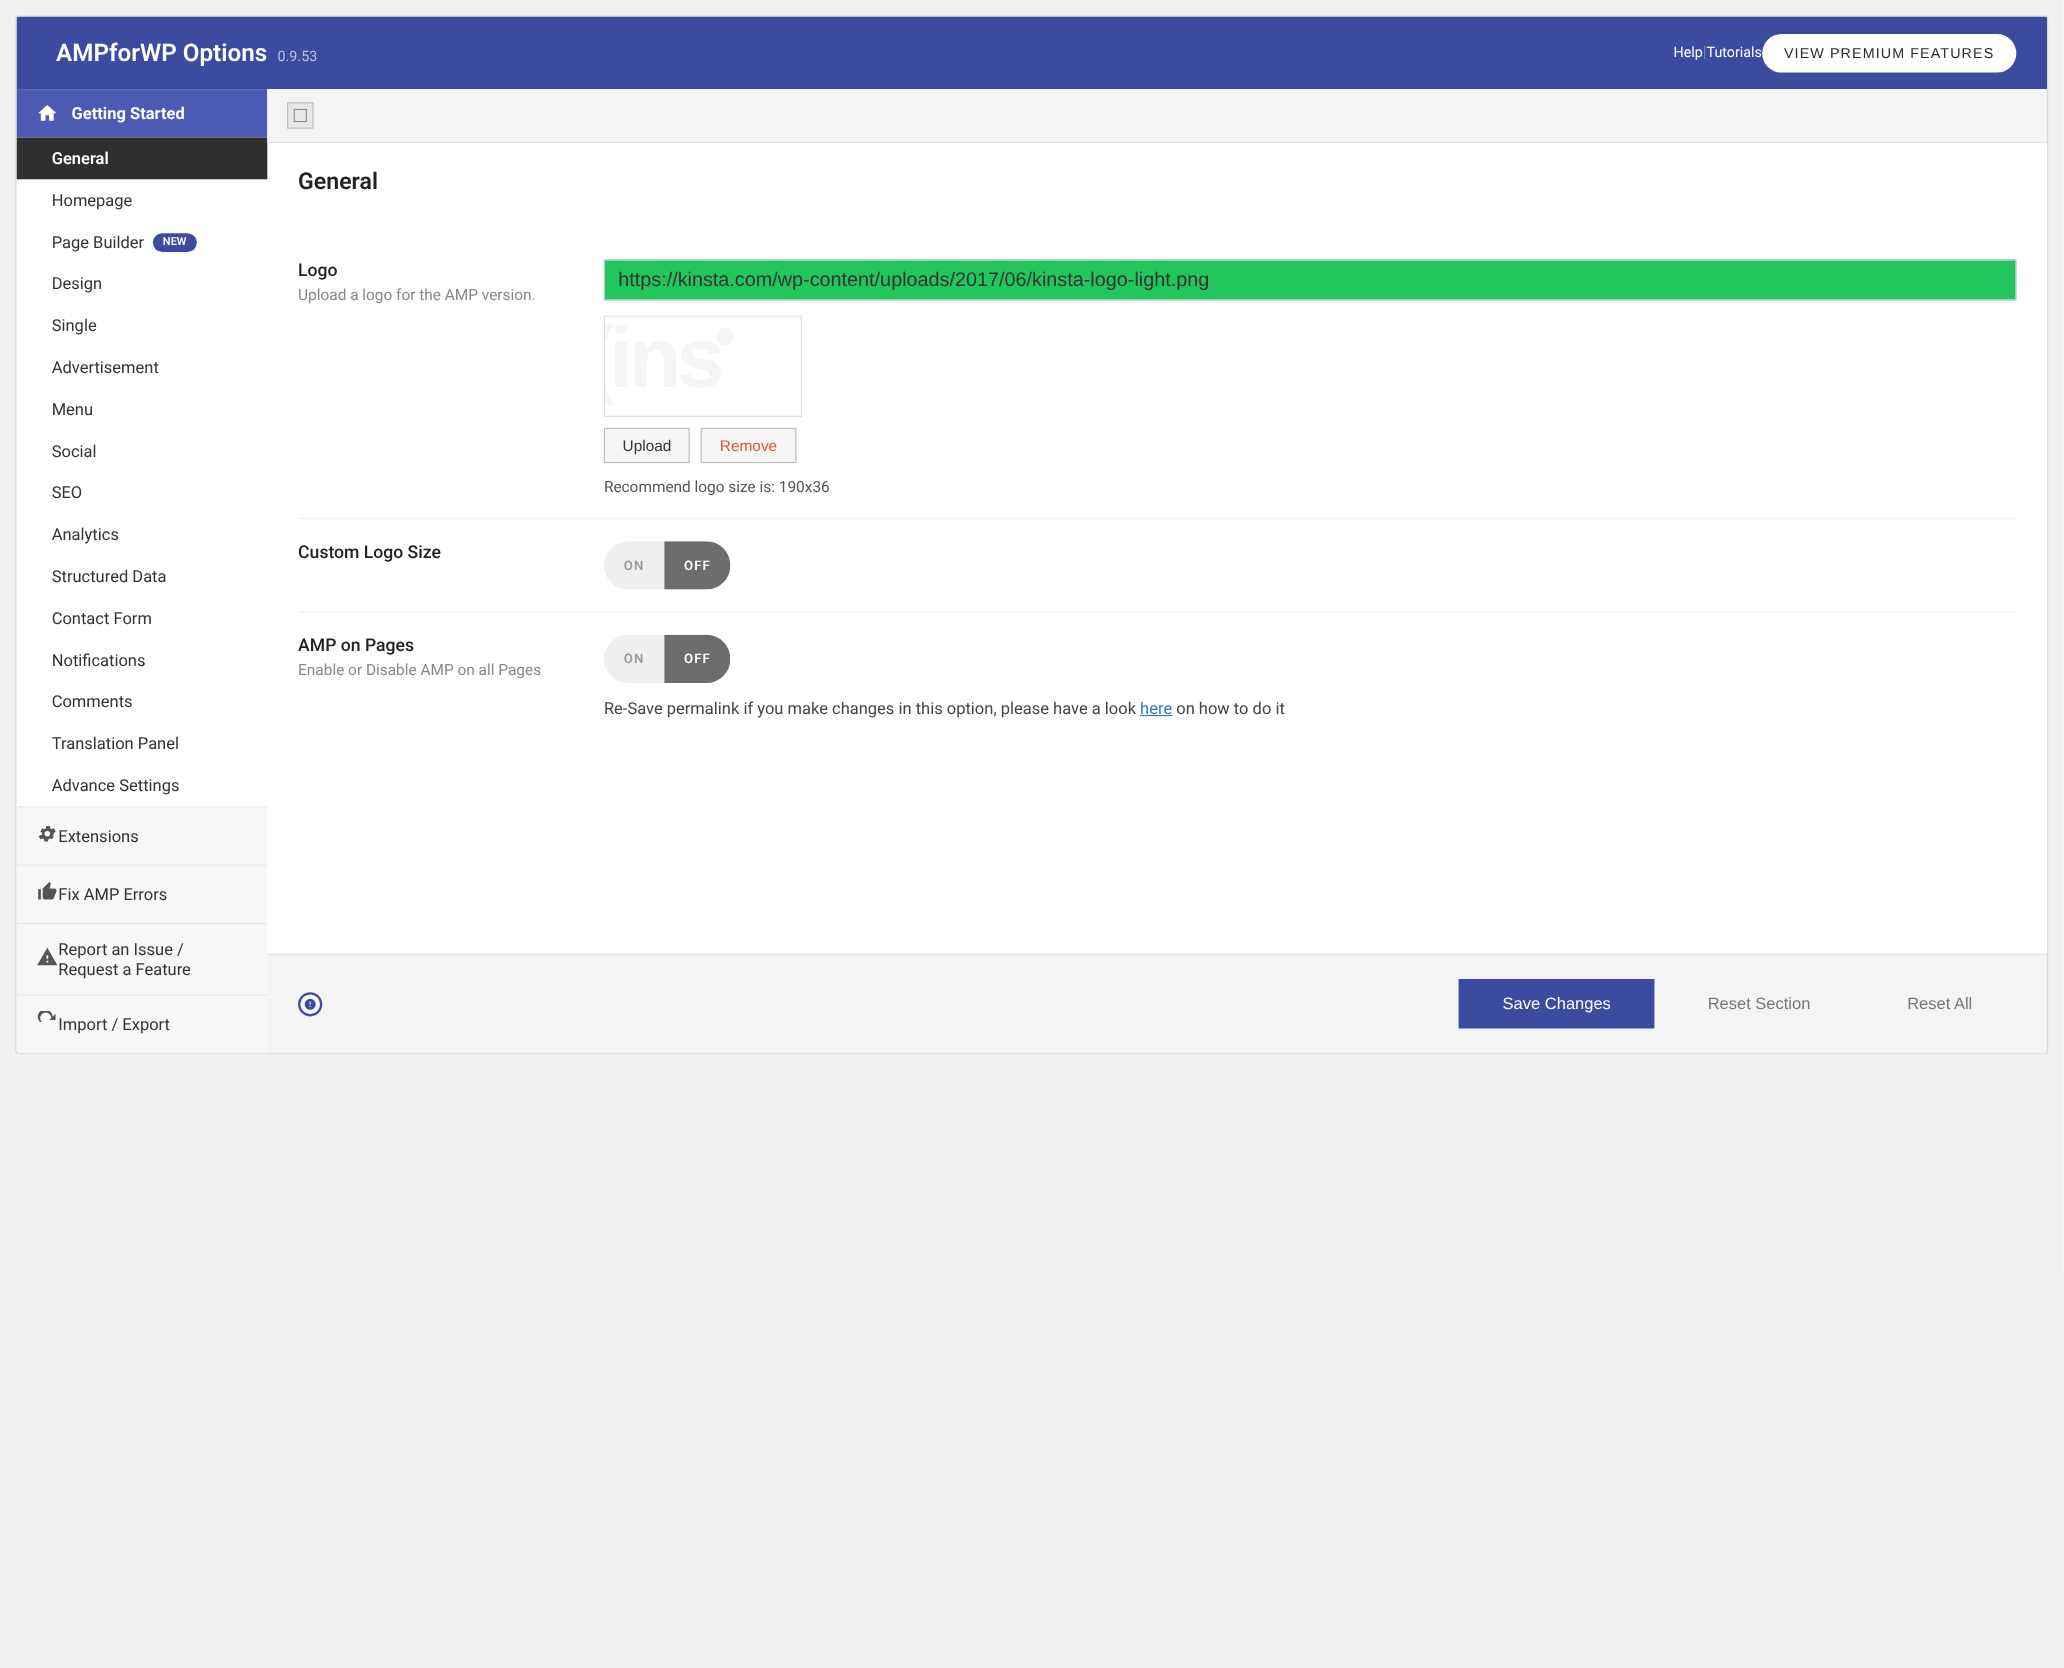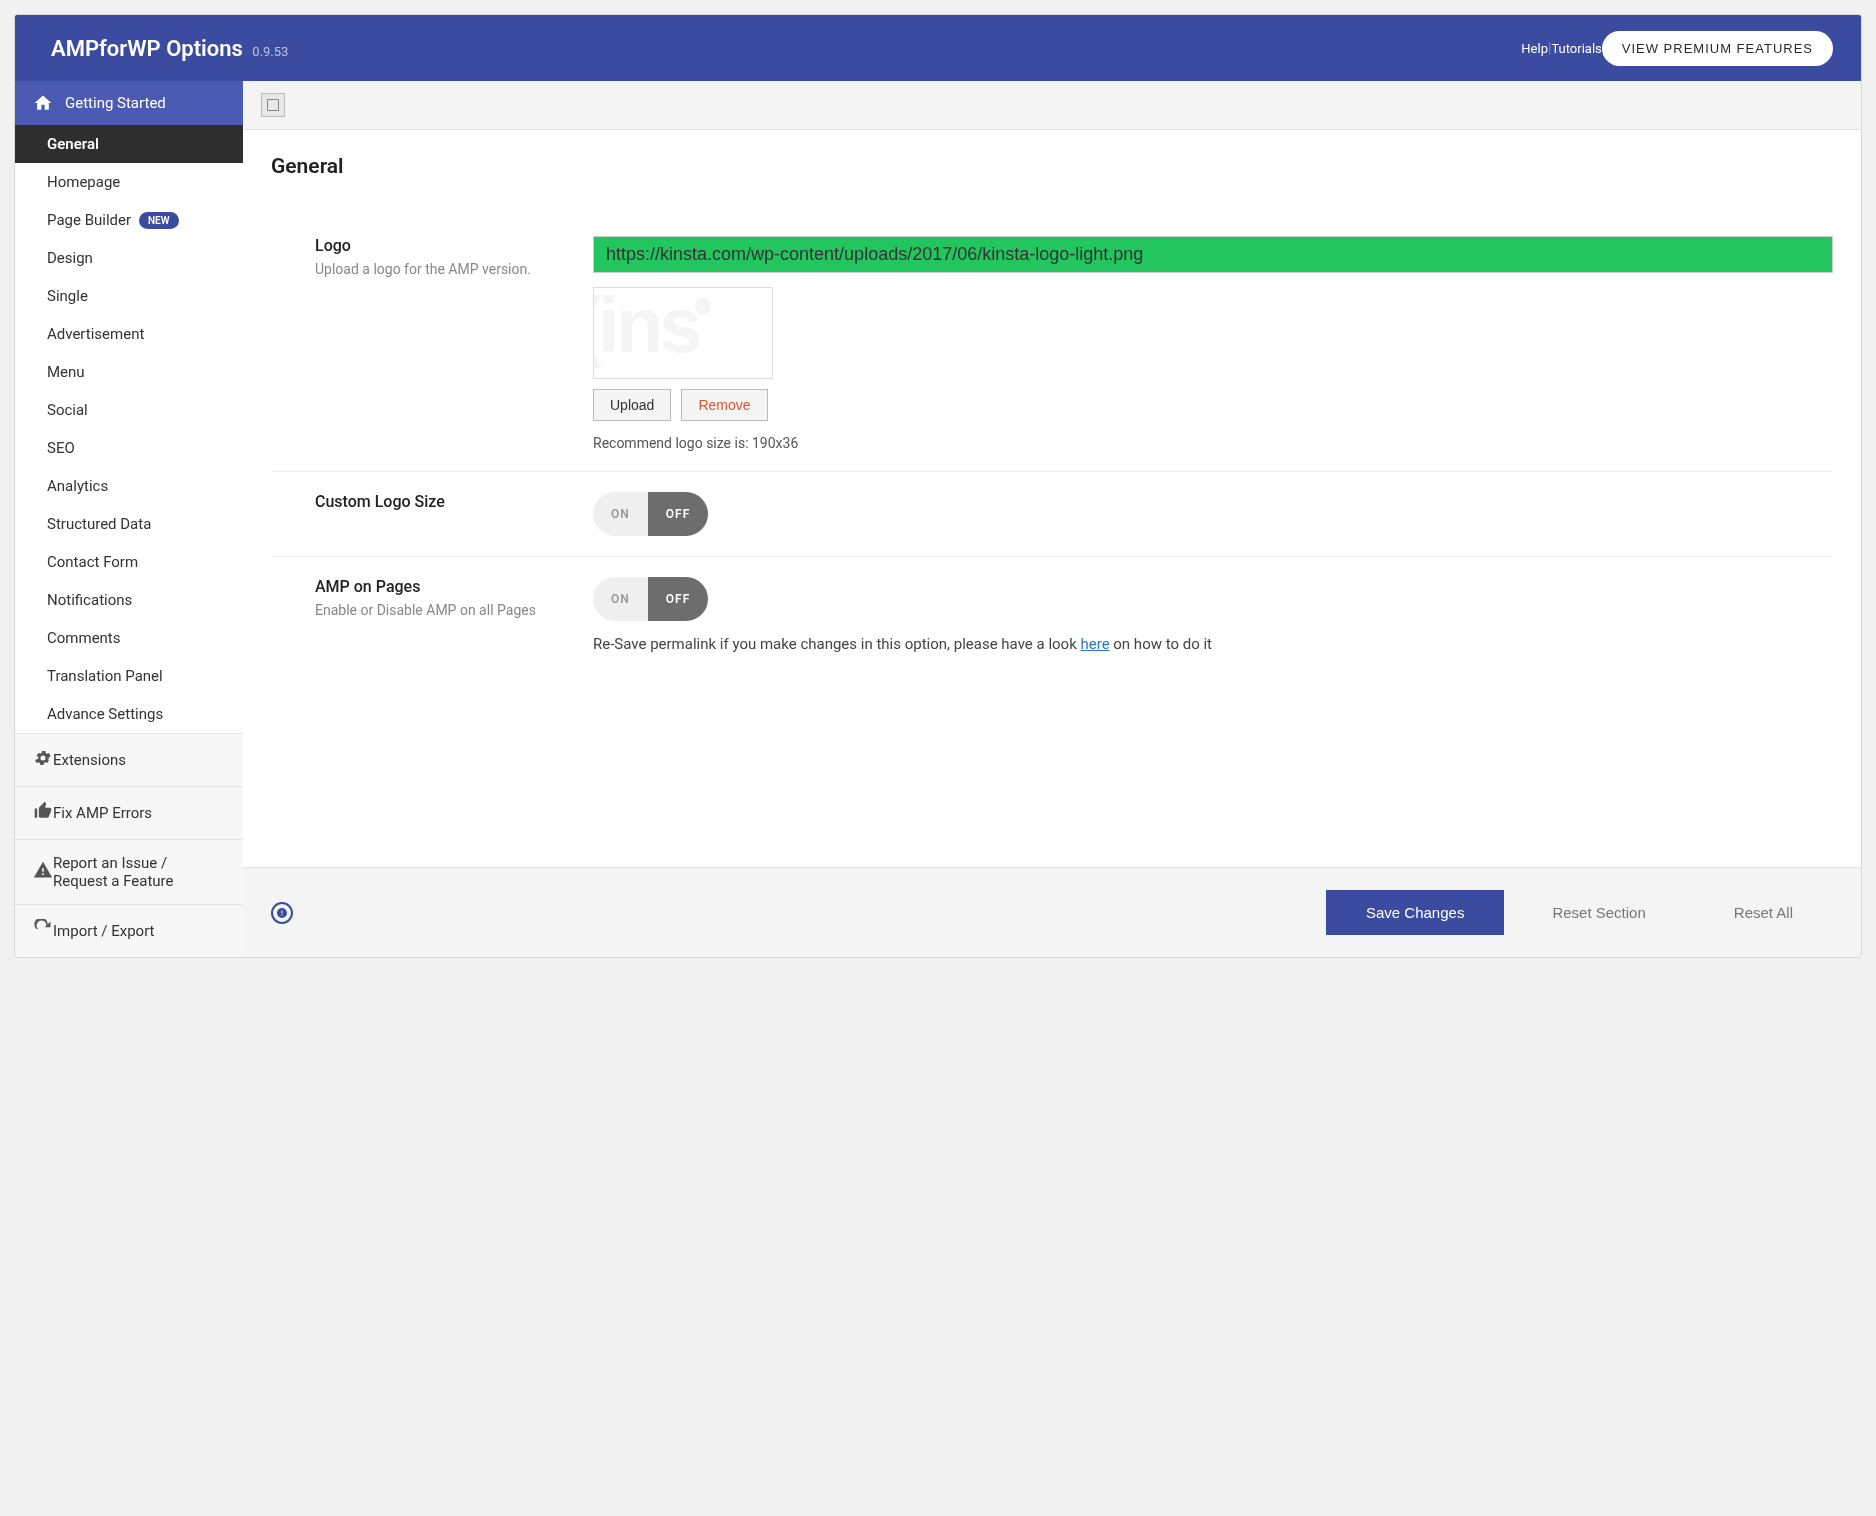--- a/index.html
+++ b/index.html
@@ -44,21 +44,21 @@
 .body { display: flex; }
 .sidebar { width: 228px; flex-shrink: 0; }
 .side-section-head {
   background: #4b5bb3;
   color: #fff;
   display: flex;
   align-items: center;
   gap: 12px;
   padding: 12px 18px;
   font-size: 15px;
-  font-weight: 400;
+  font-weight: 700;
   text-align: center;
 }
 .side-item {
   padding: 10px 18px 10px 32px;
   font-size: 15px;
   color: #333;
   cursor: pointer;
   display: flex;
   align-items: center;
   gap: 8px;
@@ -103,21 +103,21 @@
 }
 .main-toolbar-icon-inner { width: 12px; height: 12px; border: 1px solid #888; }
 .content { padding: 24px 28px; flex: 1; }
 .content h2 { font-size: 21px; font-weight: 600; color: #222; margin-bottom: 38px; }
 .field {
   display: flex;
   align-items: flex-start;
   padding: 20px 0;
 }
 .field + .field { border-top: 1px solid #eee; }
-.field-label { width: 278px; flex-shrink: 0; margin-left: 44px; }
+.field-label { width: 278px; flex-shrink: 0; }
 .field-label-title { font-size: 16px; color: #222; font-weight: 500; }
 .field-label-desc { font-size: 14px; color: #888; margin-top: 6px; }
 .field-body { flex: 1; }
 .text-input {
   width: 100%;
   background: #22c55e;
   border: 1px solid #ccc;
   padding: 7px 12px;
   font-size: 18px;
   color: #333;

